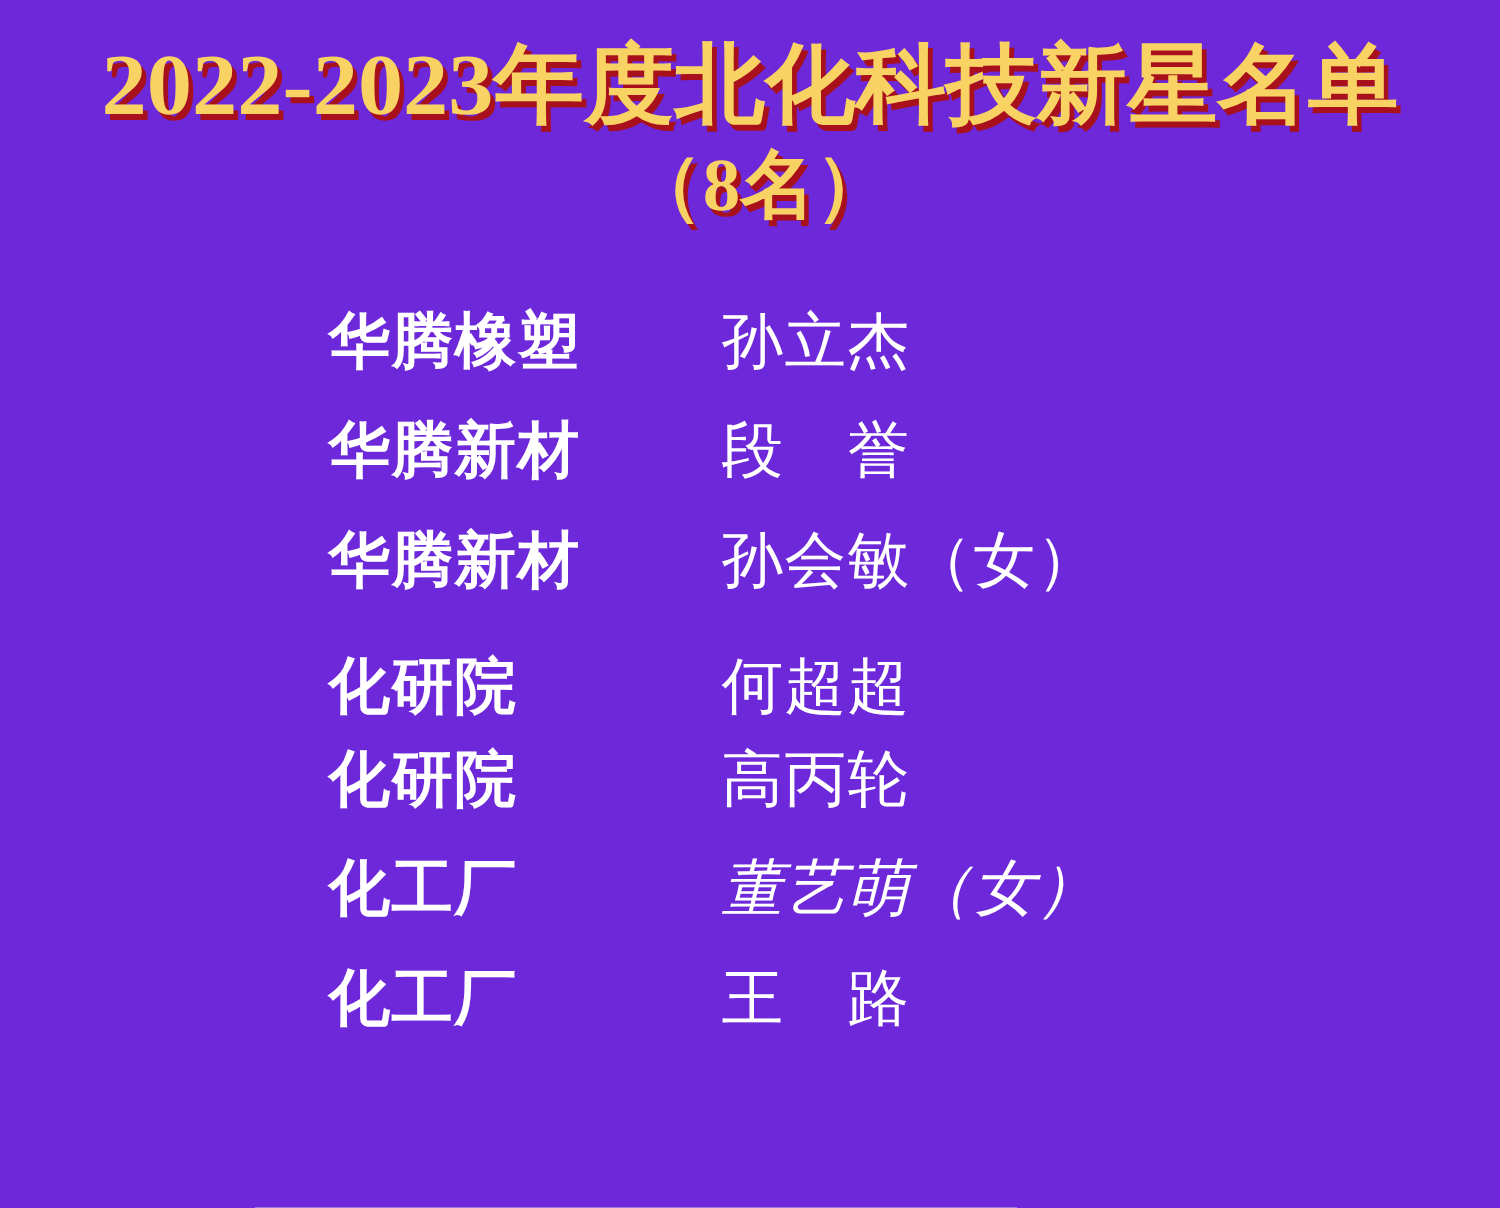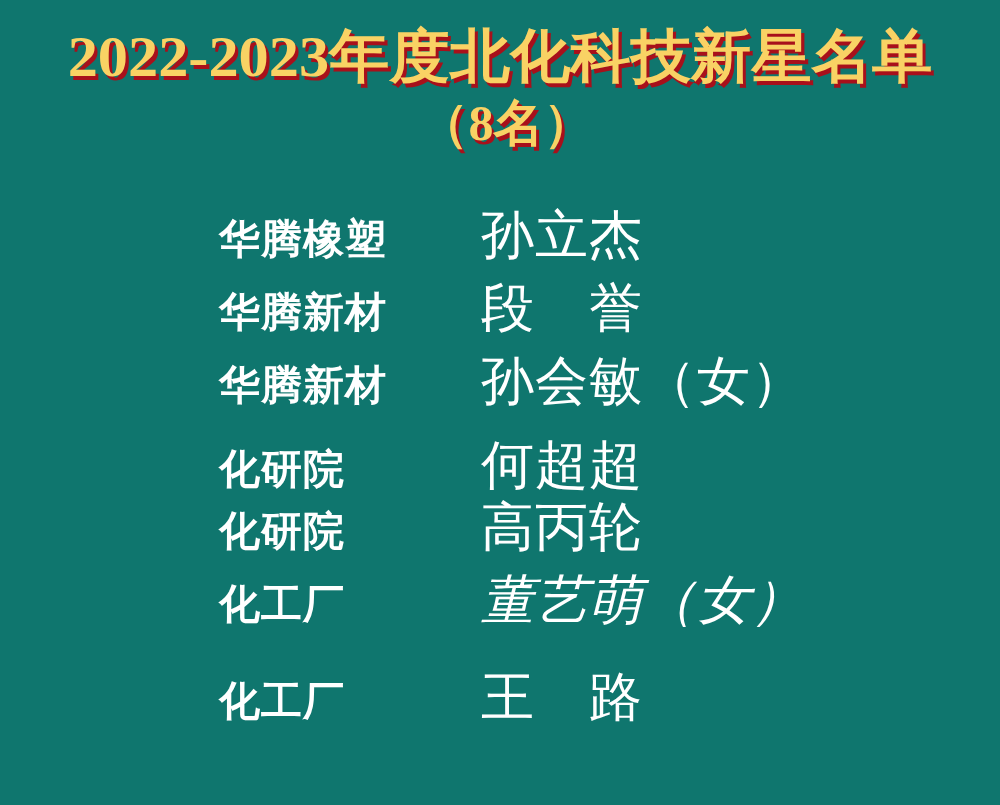--- a/index.html
+++ b/index.html
@@ -79,30 +79,30 @@
 
   .spacer {
     width: 62px;
     flex: 0 0 62px;
   }
 
   .person {
     width: 300px;
     text-align: left;
     font-family: "Liberation Serif", "DejaVu Serif", serif;
-    font-size: 53px;
+    font-size: 41px;
     color: #FFFFFF;
     letter-spacing: 1px;
     white-space: nowrap;
   }
 </style>
 </head>
 <body>
 
-<div id="poster" style="background: #0f766e;">
+<div id="poster" style="background: #6d28d9;">
 
   <div class="title-block">
     <div class="title-line title-line-1" style="color: rgb(249, 210, 100); text-shadow: rgb(168, 16, 27) 3px 4px 0px;">2022-2023年度北化科技新星名单</div>
     <div class="title-line title-line-2" style="color: rgb(249, 210, 100); text-shadow: rgb(168, 16, 27) 3px 4px 0px;">（8名）</div>
   </div>
 
   <div class="list">
 
     <div class="row">
       <div class="org" style="color: rgb(255, 255, 255);">华腾橡塑</div>
@@ -136,18 +136,18 @@
 
     <div class="row">
       <div class="org" style="color: rgb(255, 255, 255);">化工厂</div>
       <div class="spacer"></div>
       <div class="person" style="color: rgb(255, 255, 255); font-style: italic;">董艺萌（女）</div>
     </div>
 
     <div class="row">
       <div class="org" style="color: rgb(255, 255, 255);">化工厂</div>
       <div class="spacer"></div>
-      <div class="person" style="color: rgb(255, 255, 255); margin-top: 24px;">王　路</div>
+      <div class="person" style="color: rgb(255, 255, 255);">王　路</div>
     </div>
 
 
   </div>
 </div>
 
 </body></html>

